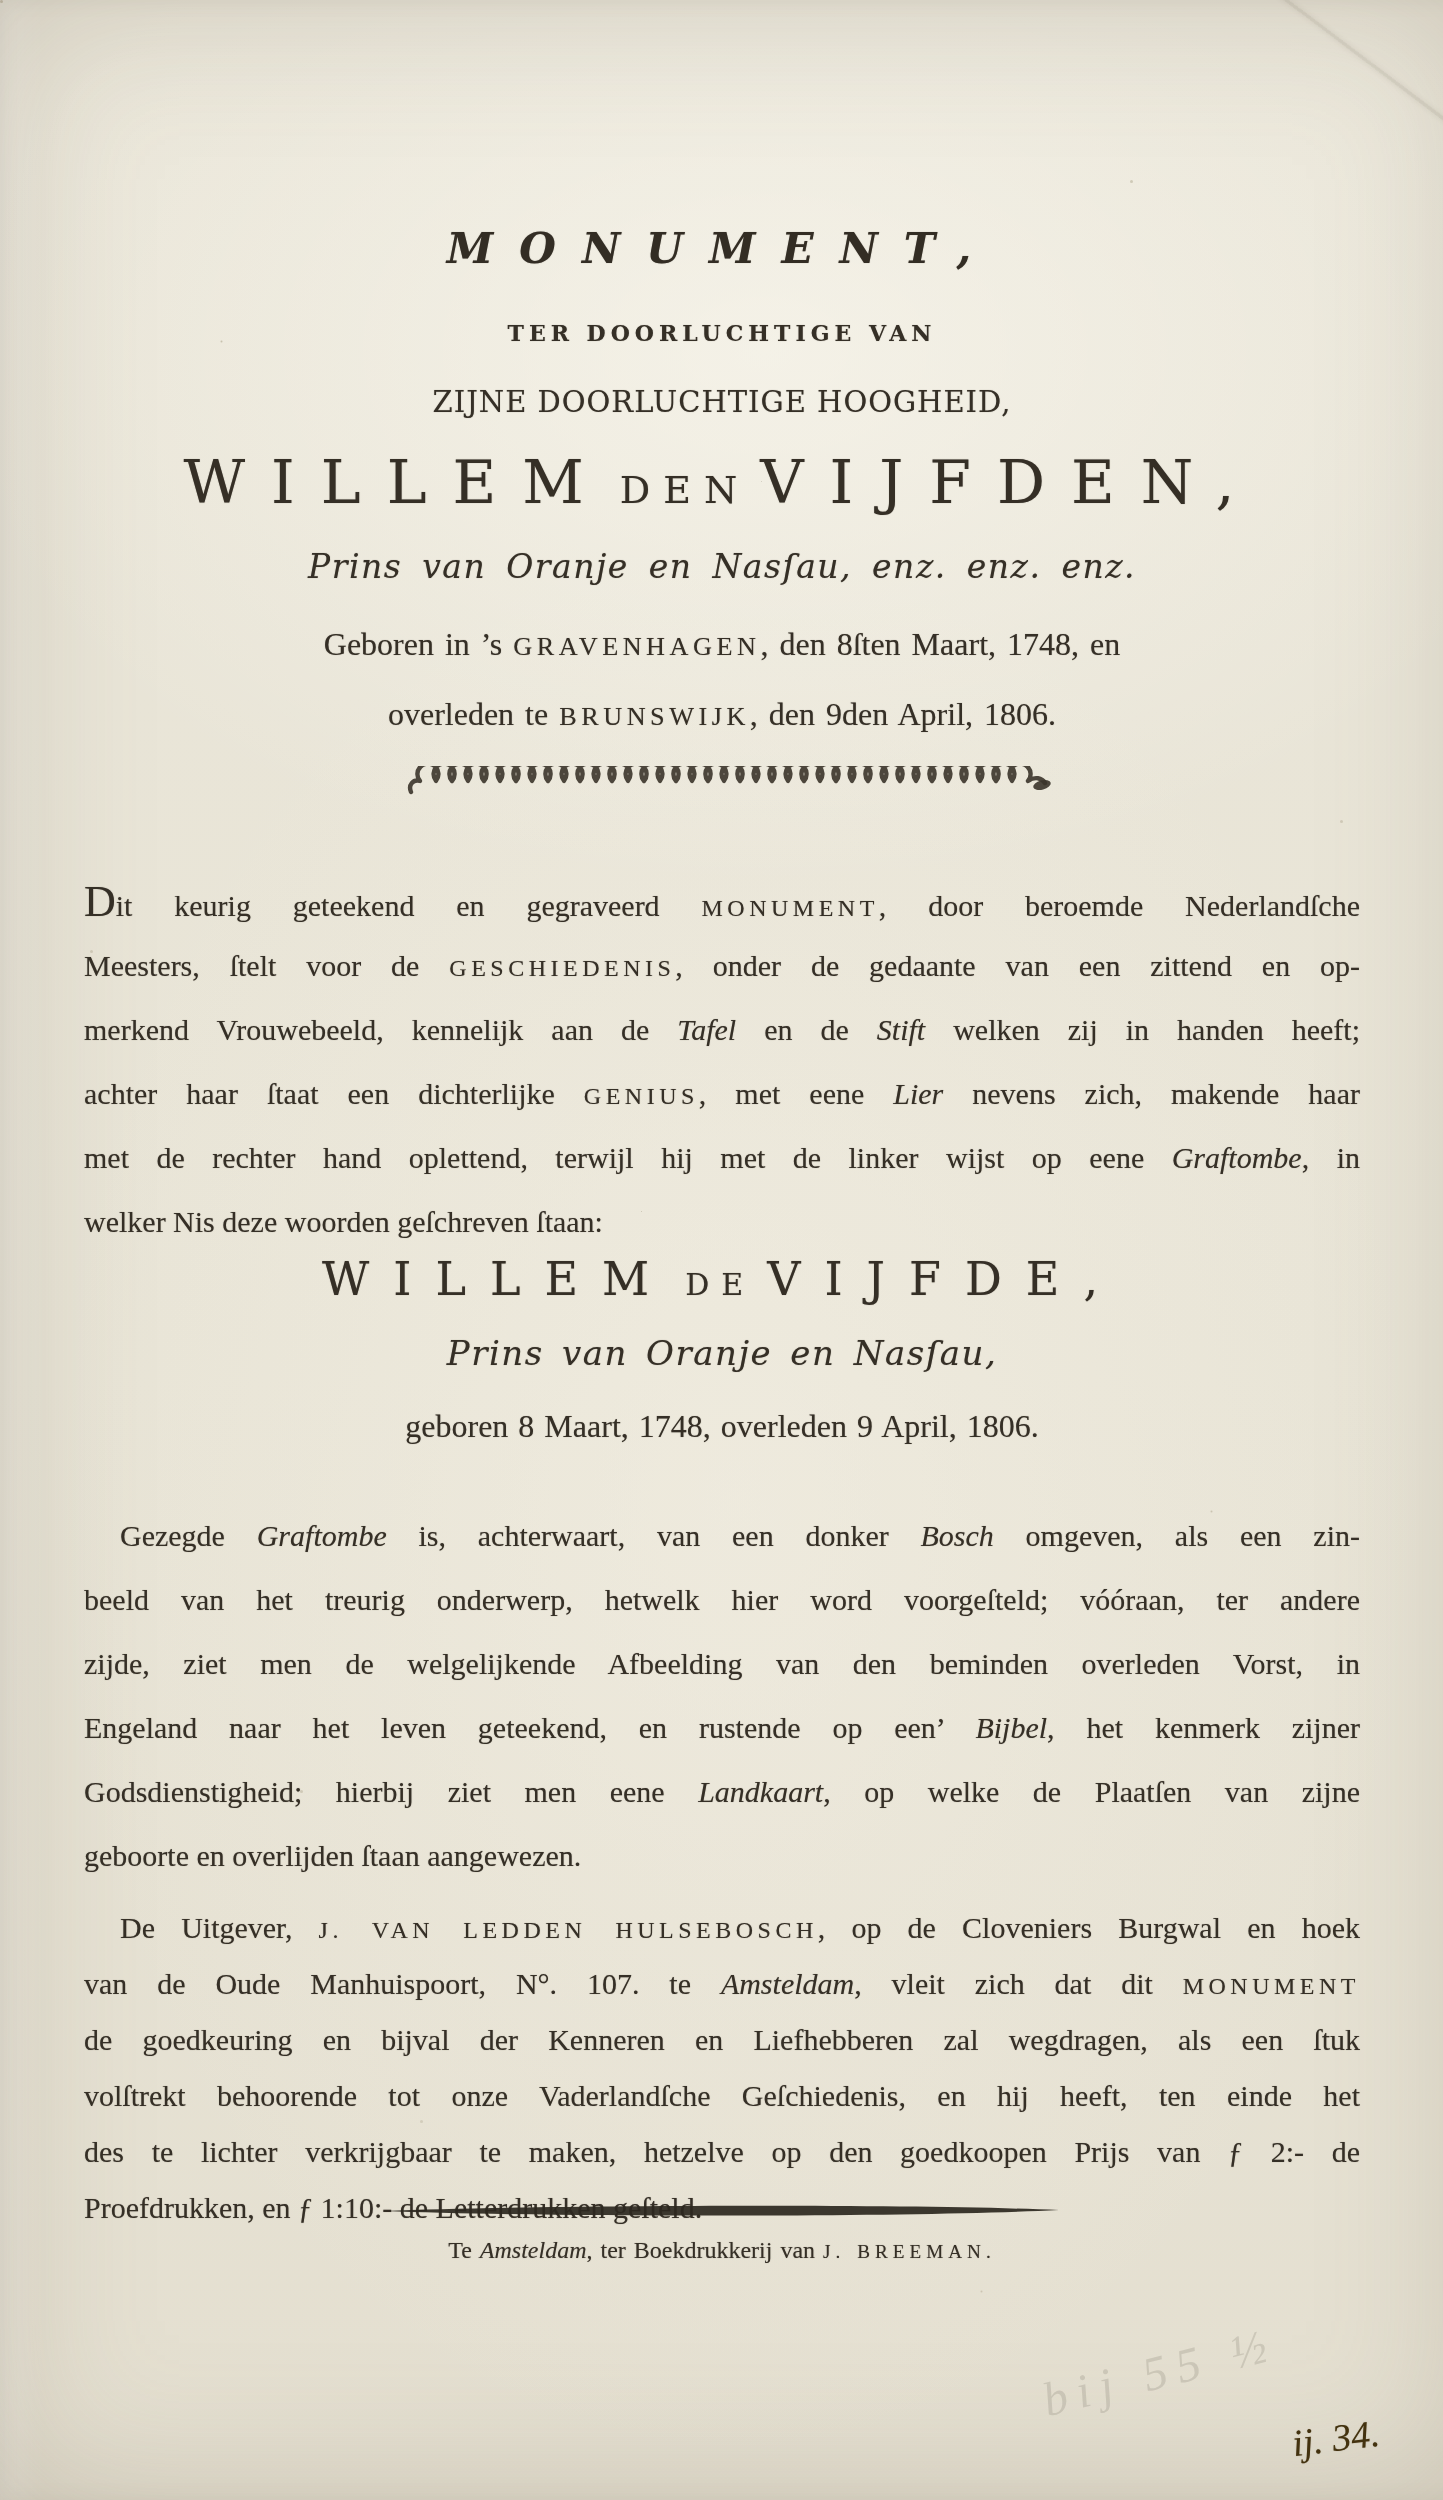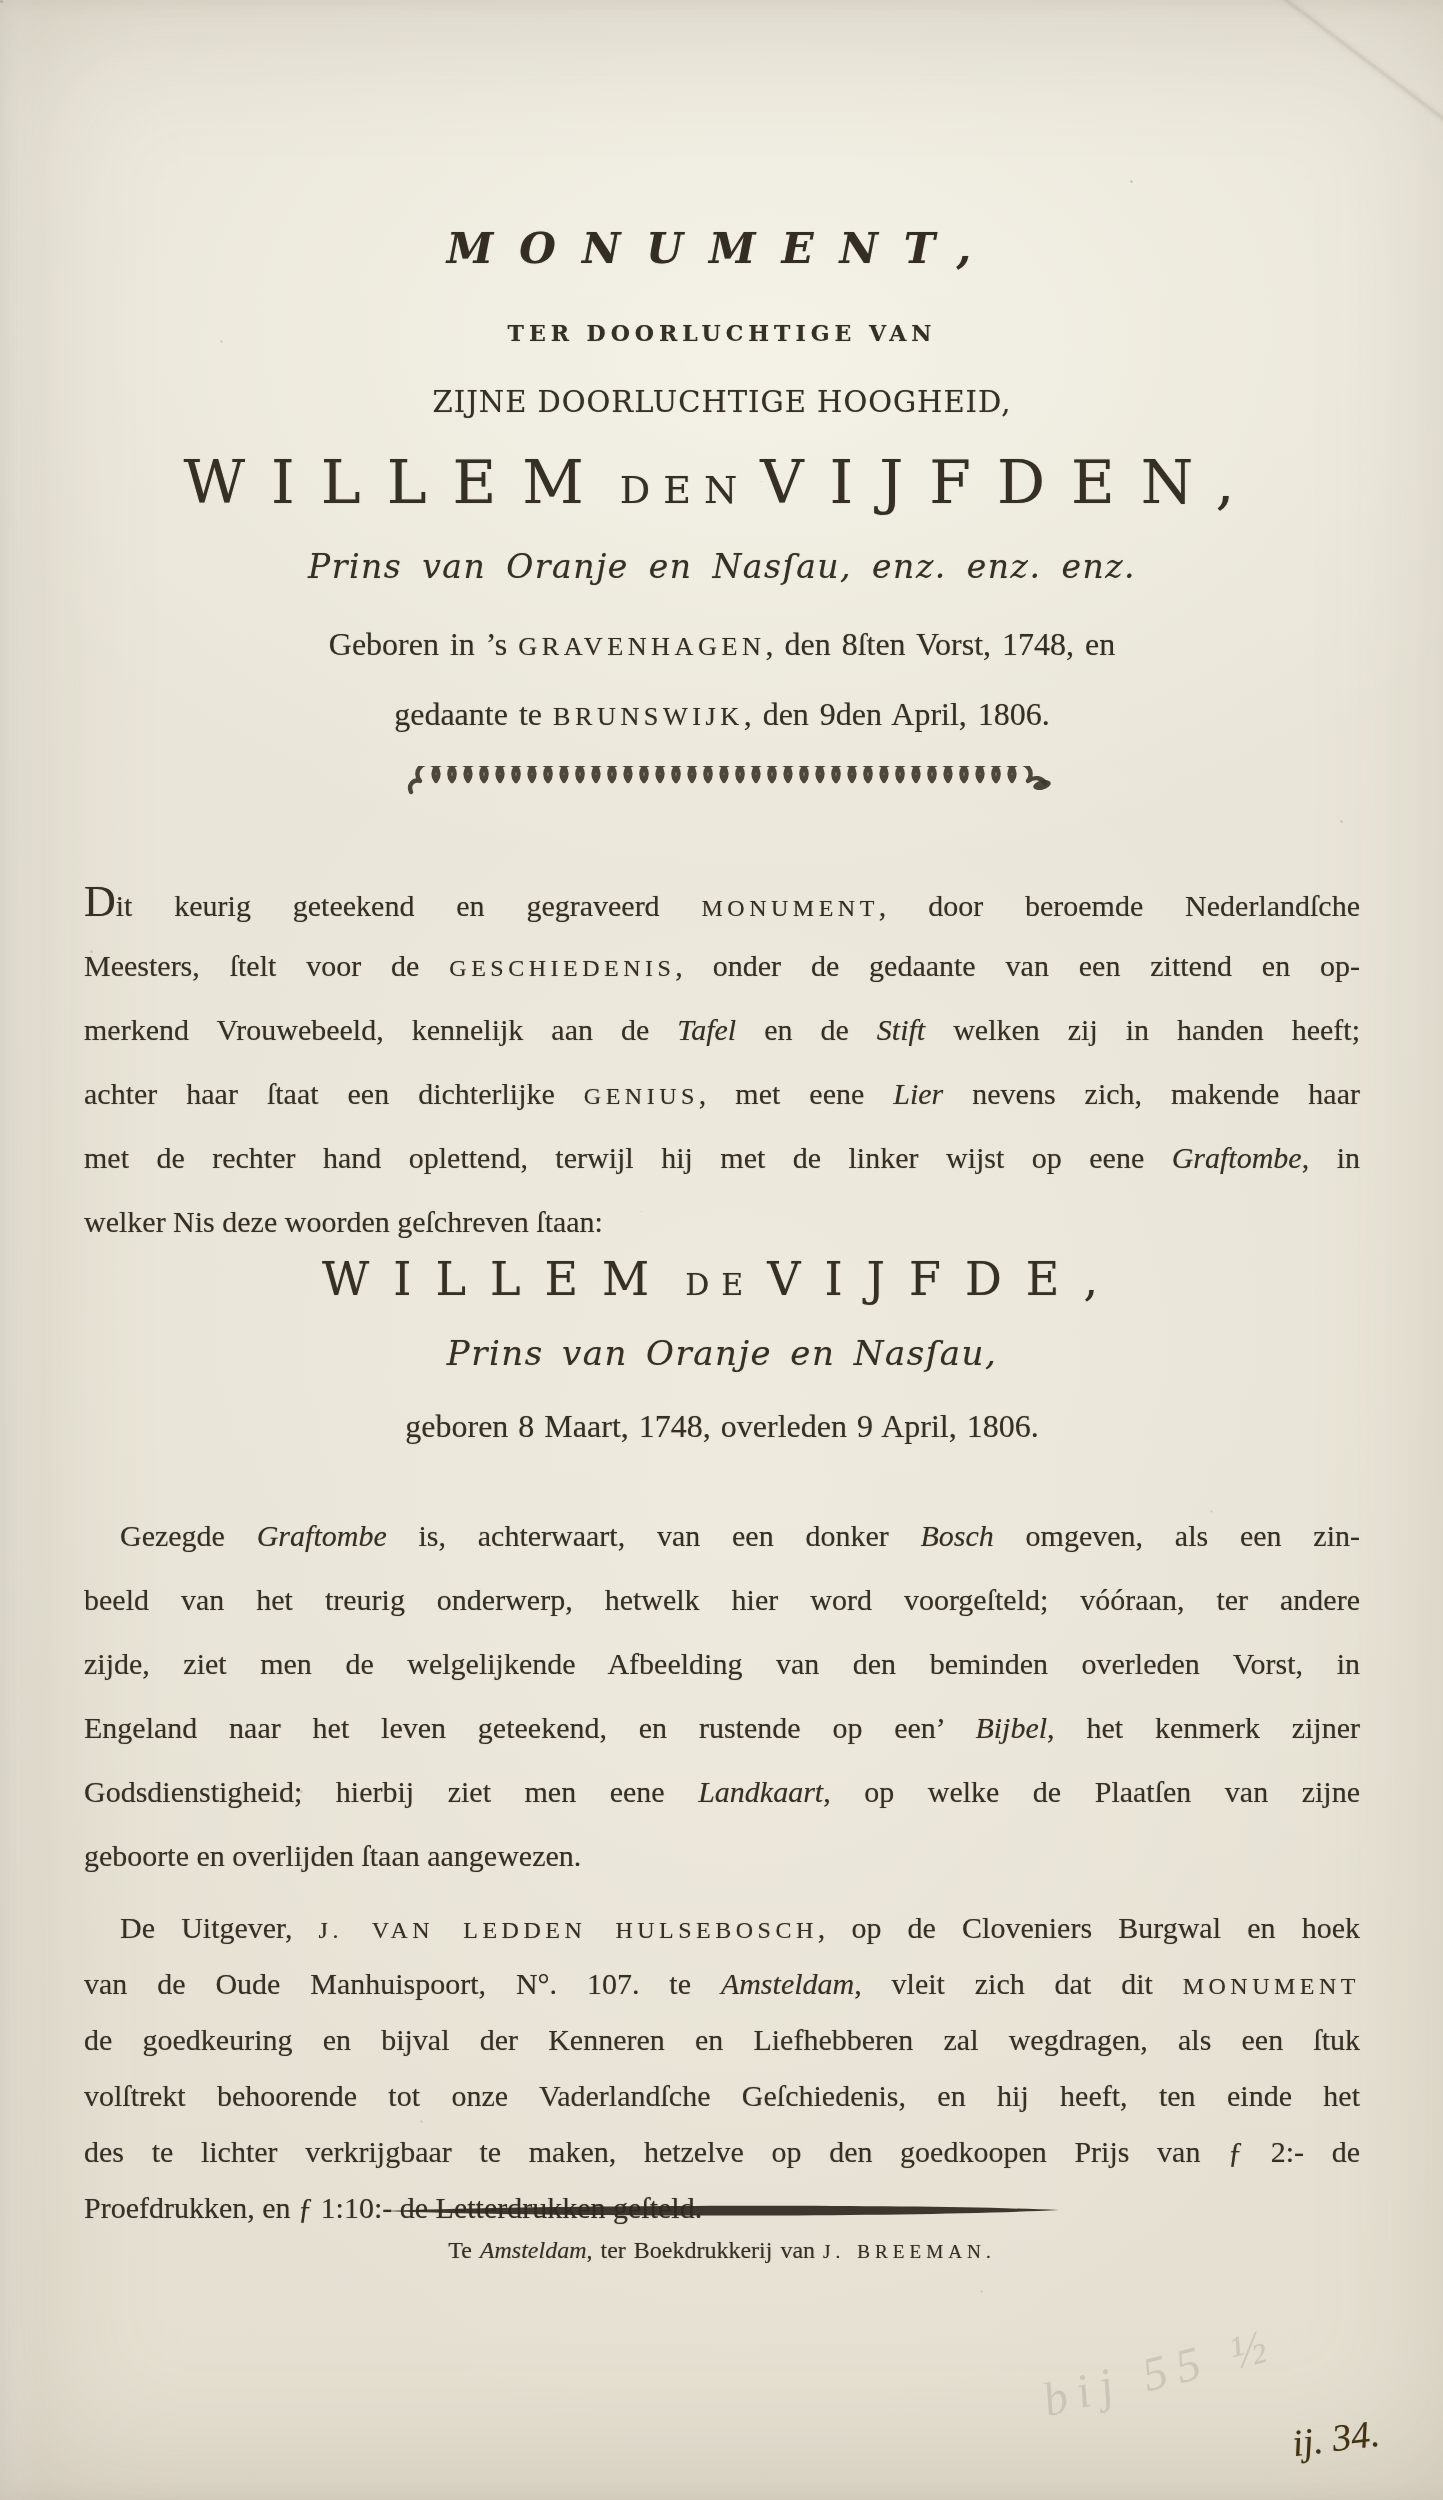--- a/index.html
+++ b/index.html
@@ -74,24 +74,24 @@
   <div class="abs crease"></div>
 
   <div class="abs ctr t-mon disp ink">MONUMENT,</div>
   <div class="abs ctr t-ded disp ink">TER DOORLUCHTIGE VAN</div>
   <div class="abs ctr t-high disp ink">ZIJNE DOORLUCHTIGE HOOGHEID,</div>
   <div class="abs ctr t-name disp ink">
     <span class="nb">WILLEM</span><span class="ns">DEN</span><span class="nb">VIJFDEN,</span>
   </div>
   <div class="abs ctr t-sub disp ink">Prins van Oranje en Nasſau, enz. enz. enz.</div>
   <div class="abs ctr t-born ink">
-    <span>Geboren in ’s </span><span class="capr">GRAVENHAGEN</span><span>, den 8ſten Vorst, 1748, en</span>
+    <span>Geboren in ’s </span><span class="capr">GRAVENHAGEN</span><span>, den 8ſten Maart, 1748, en</span>
   </div>
   <div class="abs ctr t-died ink">
-    <span>gedaante te </span><span class="capr">BRUNSWIJK</span><span>, den 9den April, 1806.</span>
+    <span>overleden te </span><span class="capr">BRUNSWIJK</span><span>, den 9den April, 1806.</span>
   </div>
 
   <svg class="abs coil" width="652" height="36" viewBox="0 0 652 36">
     <path id="coil-path" fill="none" stroke="#3b342a" stroke-width="4.4" stroke-linecap="round" stroke-linejoin="round" opacity="0.9" d="M7,26 c-3,-7 2,-13 9,-11 a10.5,10.5 0 1 1 16,-0.2 a10.5,10.5 0 1 1 16,0.2 a10.5,10.5 0 1 1 16,-0.2 a10.5,10.5 0 1 1 16,0.2 a10.5,10.5 0 1 1 16,-0.2 a10.5,10.5 0 1 1 16,0.2 a10.5,10.5 0 1 1 16,-0.2 a10.5,10.5 0 1 1 16,0.2 a10.5,10.5 0 1 1 16,-0.2 a10.5,10.5 0 1 1 16,0.2 a10.5,10.5 0 1 1 16,-0.2 a10.5,10.5 0 1 1 16,0.2 a10.5,10.5 0 1 1 16,-0.2 a10.5,10.5 0 1 1 16,0.2 a10.5,10.5 0 1 1 16,-0.2 a10.5,10.5 0 1 1 16,0.2 a10.5,10.5 0 1 1 16,-0.2 a10.5,10.5 0 1 1 16,0.2 a10.5,10.5 0 1 1 16,-0.2 a10.5,10.5 0 1 1 16,0.2 a10.5,10.5 0 1 1 16,-0.2 a10.5,10.5 0 1 1 16,0.2 a10.5,10.5 0 1 1 16,-0.2 a10.5,10.5 0 1 1 16,0.2 a10.5,10.5 0 1 1 16,-0.2 a10.5,10.5 0 1 1 16,0.2 a10.5,10.5 0 1 1 16,-0.2 a10.5,10.5 0 1 1 16,0.2 a10.5,10.5 0 1 1 16,-0.2 a10.5,10.5 0 1 1 16,0.2 a10.5,10.5 0 1 1 16,-0.2 a10.5,10.5 0 1 1 16,0.2 a10.5,10.5 0 1 1 16,-0.2 a10.5,10.5 0 1 1 16,0.2 a10.5,10.5 0 1 1 16,-0.2 a10.5,10.5 0 1 1 16,0.2 a10.5,10.5 0 1 1 16,-0.2 a10.5,10.5 0 1 1 16,0.2 c7,-5 14,-3 17,2"></path>
     <ellipse cx="638" cy="19" rx="9" ry="4.6" fill="#3b342a" opacity="0.9" transform="rotate(-14 638 19)"></ellipse>
   </svg>
 
   <div class="abs para p1 ink">
     <div class="bl"><span class="initcap">D</span><span>it keurig geteekend en gegraveerd </span><span class="sc">MONUMENT</span><span>, door beroemde Nederlandſche</span></div>
     <div class="bl"><span>Meesters, ſtelt voor de </span><span class="sc">GESCHIEDENIS</span><span>, onder de gedaante van een zittend en op-</span></div>

